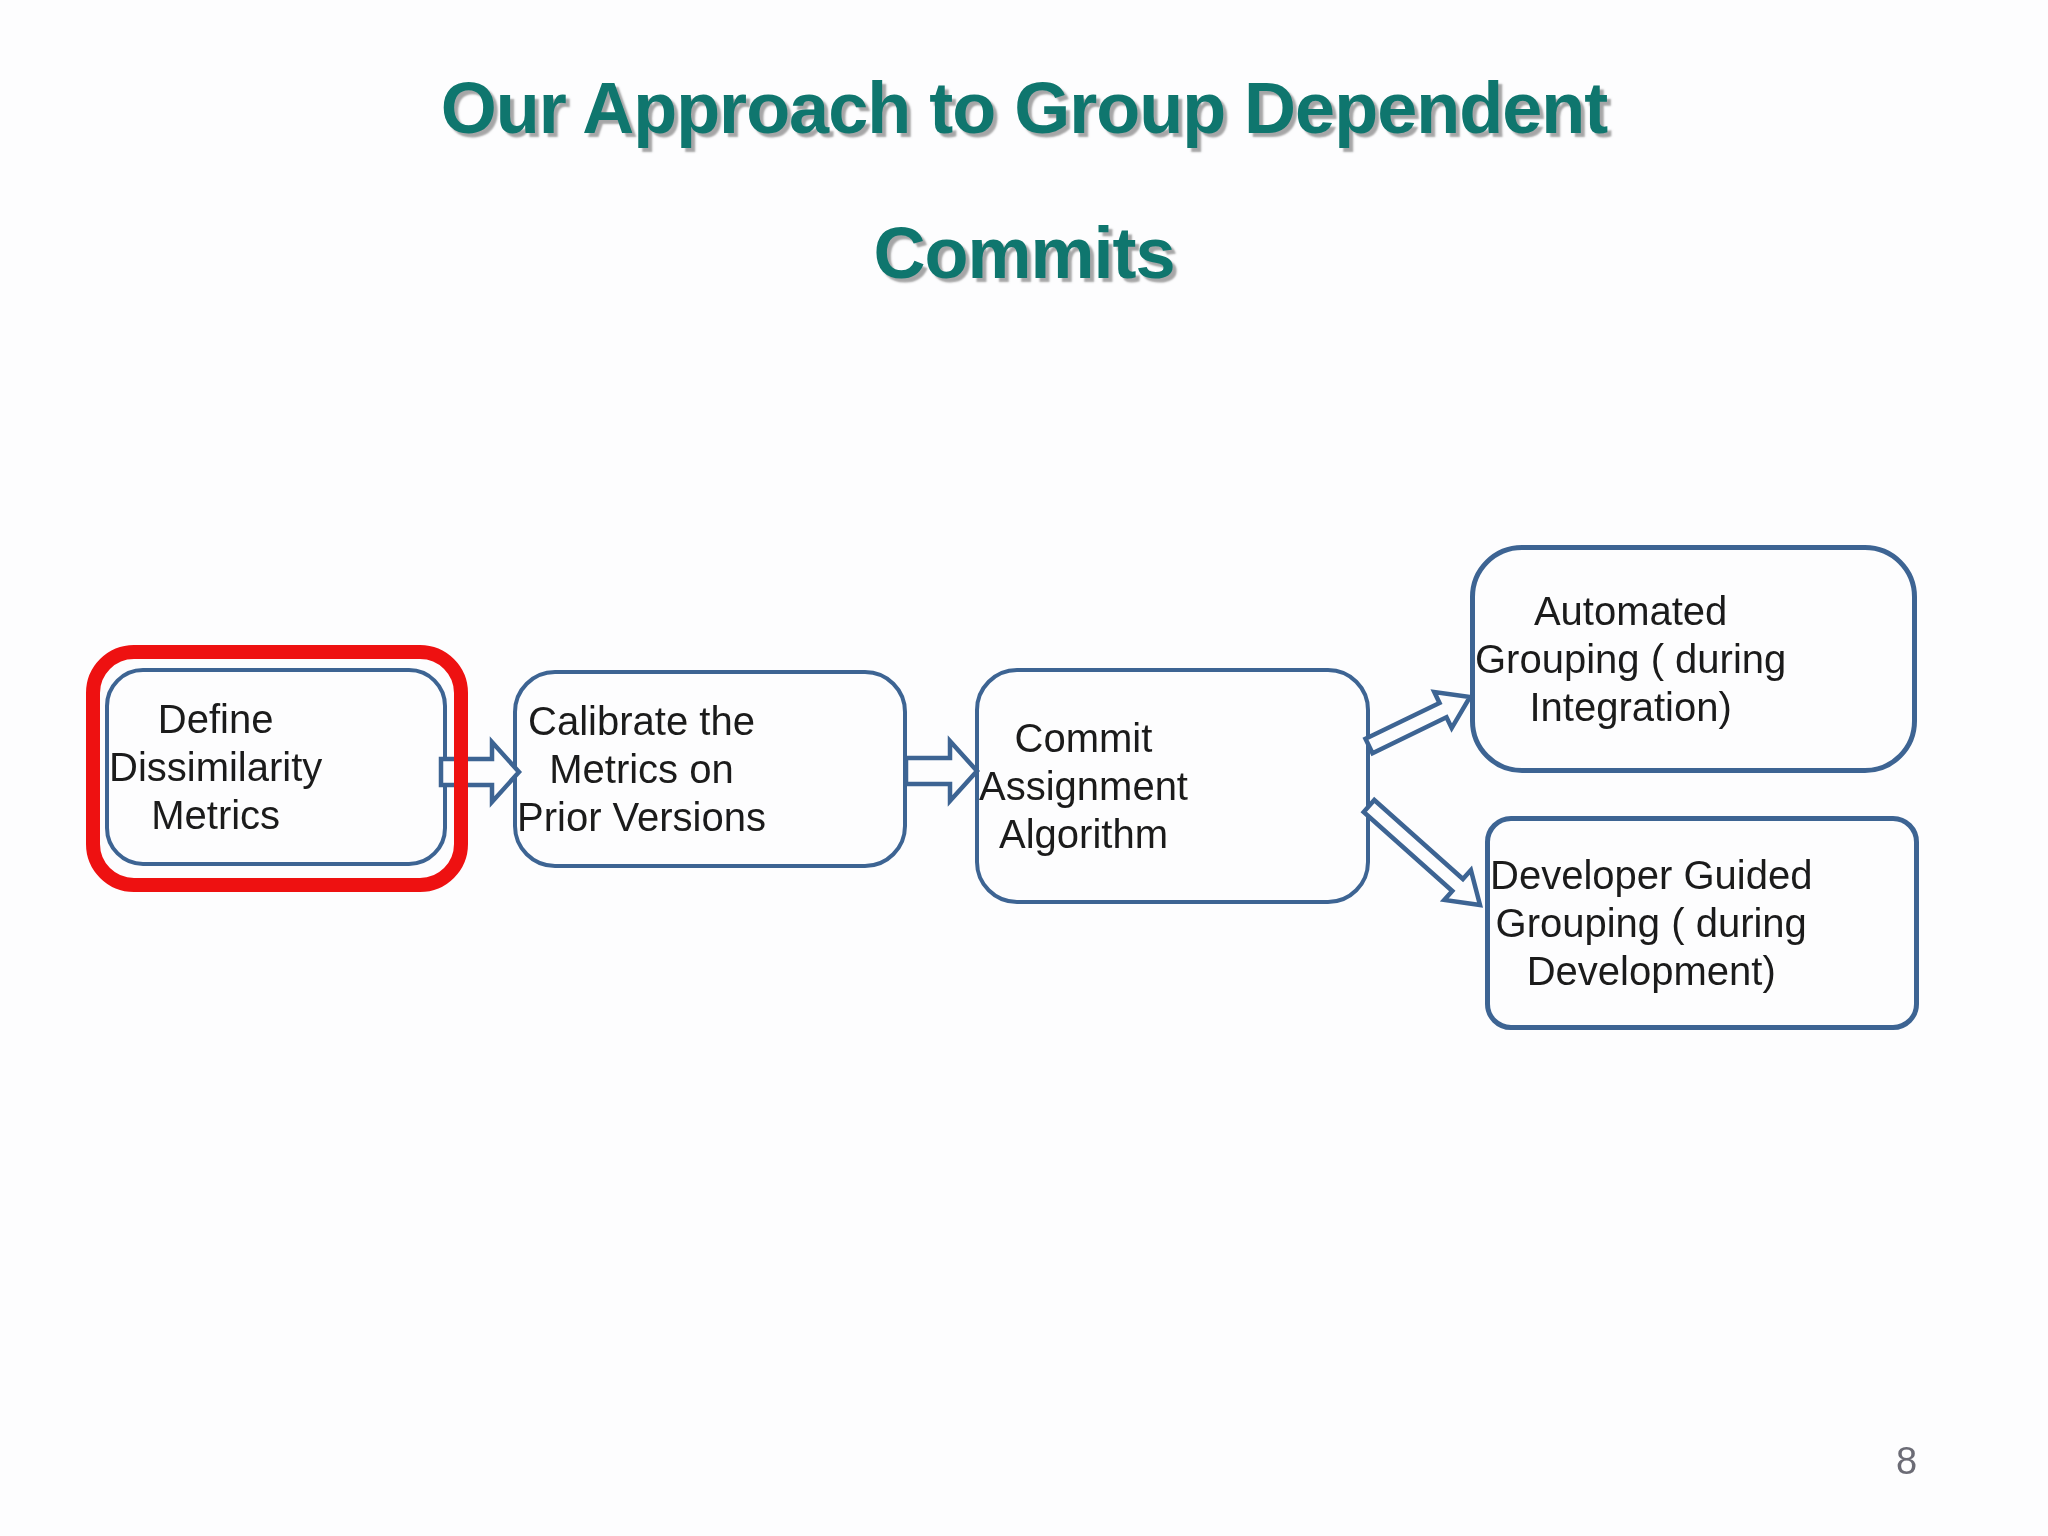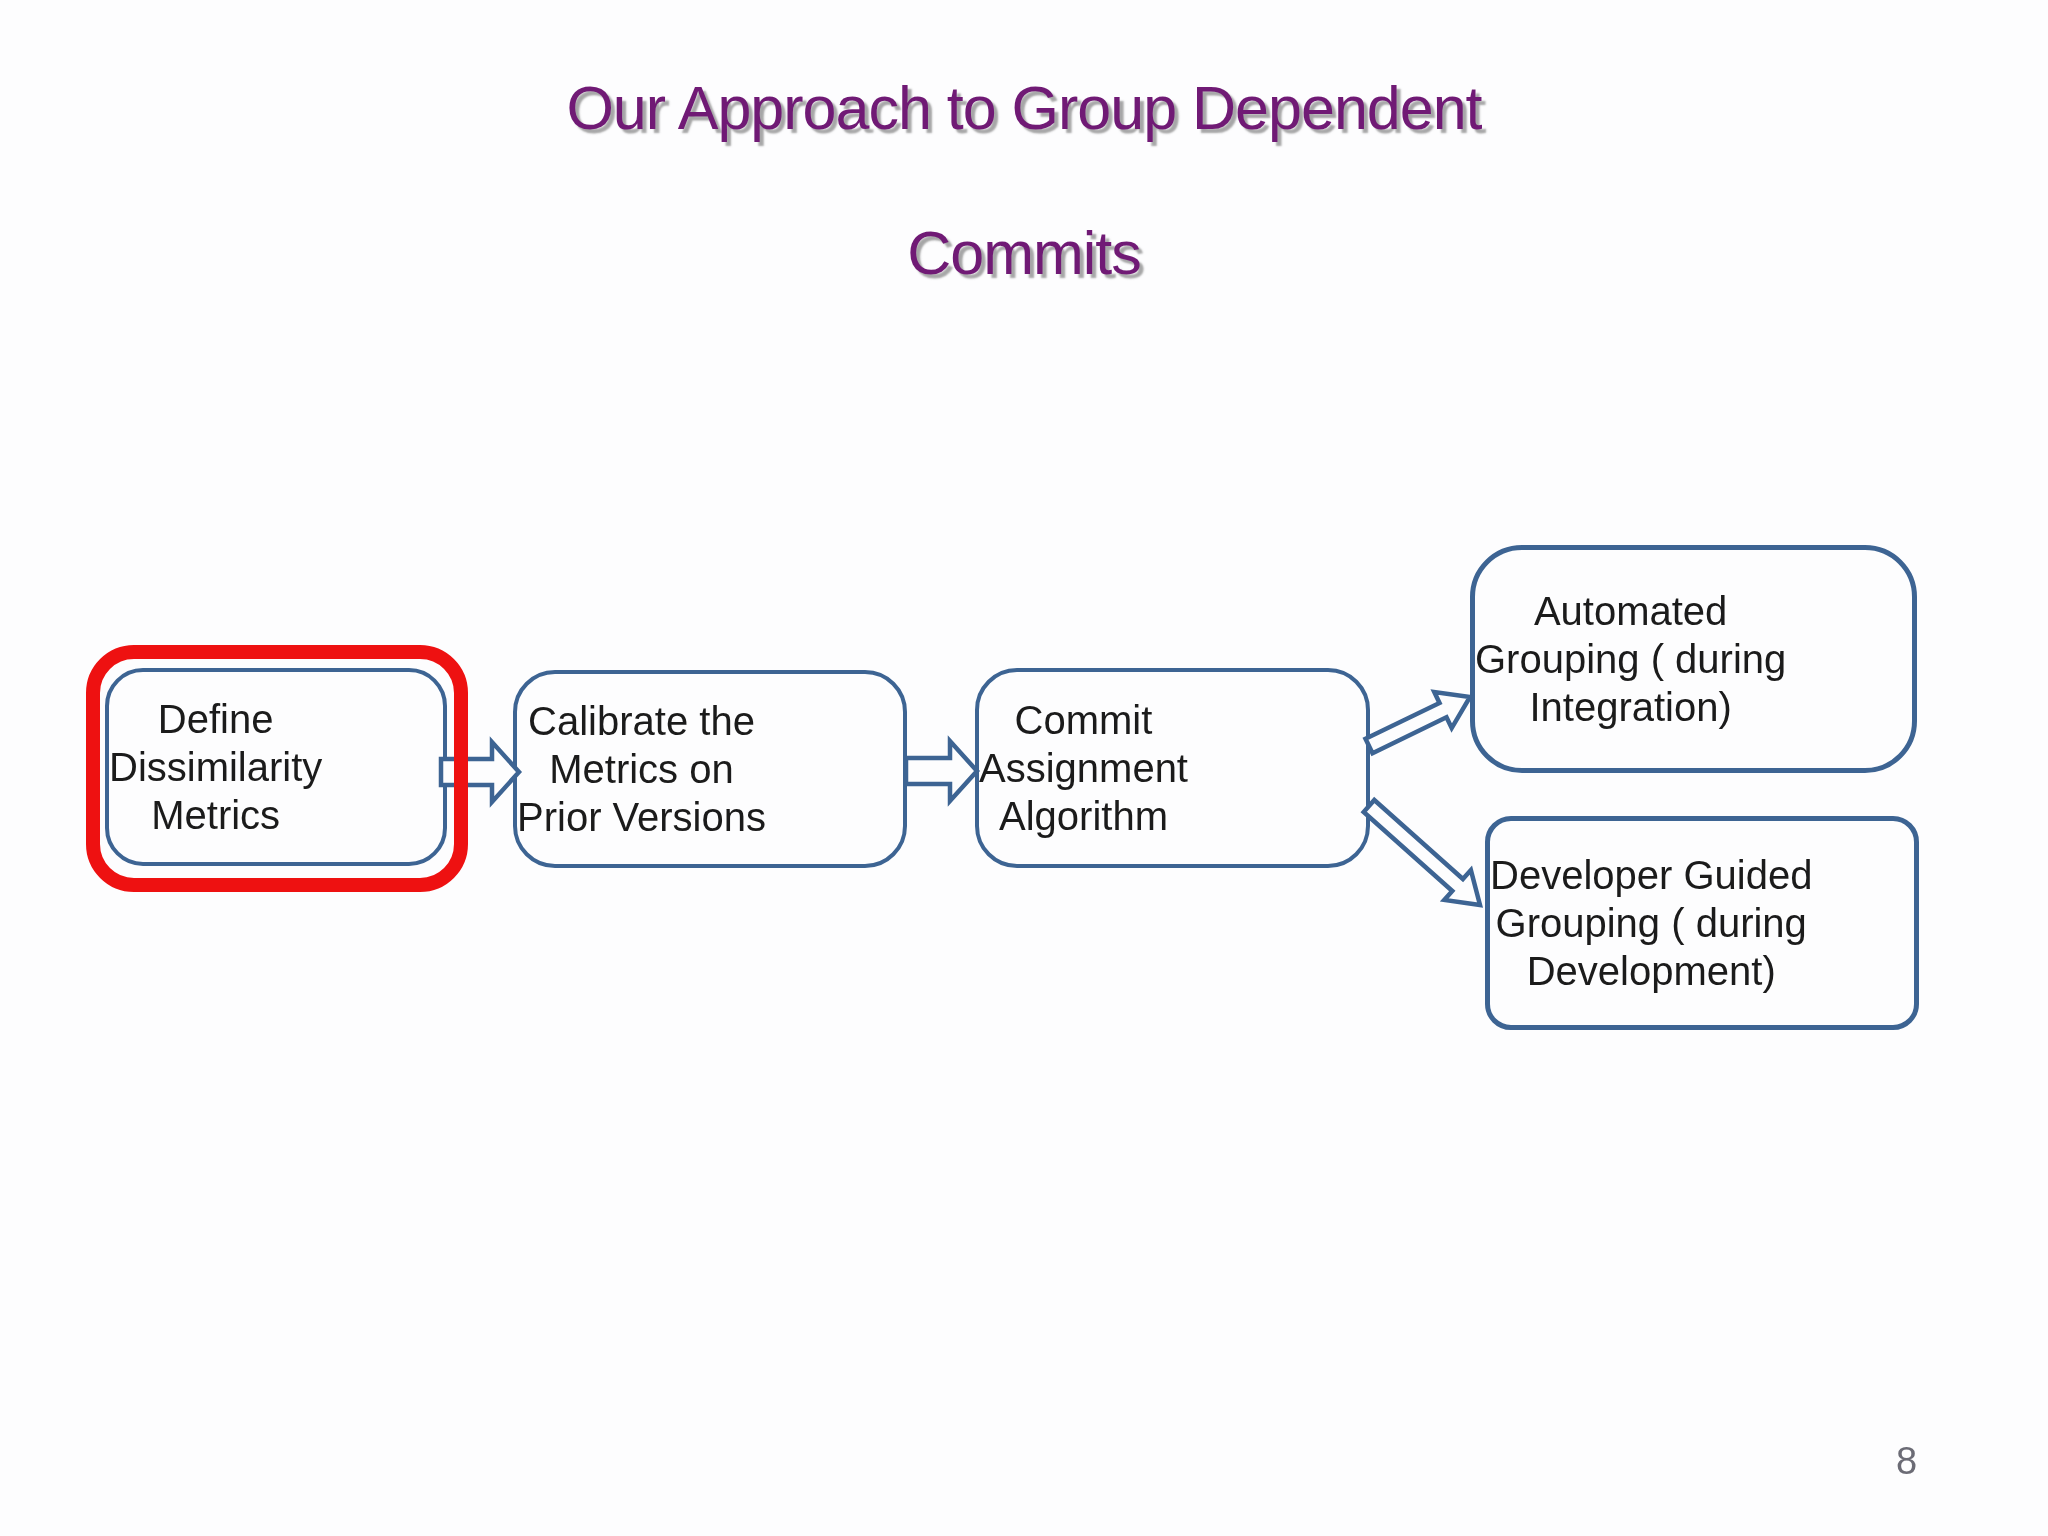--- a/index.html
+++ b/index.html
@@ -14,24 +14,24 @@
     height: 1536px;
     background: #fdfdfe;
     overflow: hidden;
   }
   .slide-title {
     position: absolute;
     top: 36px;
     left: 0;
     width: 100%;
     text-align: center;
-    font-size: 61px;
+    font-size: 72px;
     line-height: 145px;
-    font-weight: 400;
-    color: #701a75;
+    font-weight: 700;
+    color: #0f766e;
     text-shadow: 4px 4px 2px rgba(95, 95, 95, 0.55);
     white-space: pre-line;
     letter-spacing: -1px;
   }
   .node {
     position: absolute;
     box-sizing: border-box;
     border: 4px solid #3d6493;
     background: #fdfdfe;
     display: flex;
@@ -41,21 +41,21 @@
     z-index: 1;
   }
   .node .label {
     font-size: 40px;
     line-height: 48px;
     color: #1b1b1b;
     white-space: pre-line;
   }
   .node-1 { left: 105px; top: 668px; width: 342px; height: 198px; border-radius: 38px; }
   .node-2 { left: 513px; top: 670px; width: 394px; height: 198px; border-radius: 42px; }
-  .node-3 { left: 975px; top: 668px; width: 395px; height: 200px; border-radius: 42px; }
+  .node-3 { left: 975px; top: 668px; width: 395px; height: 236px; border-radius: 42px; }
   .node-4 { left: 1470px; top: 545px; width: 447px; height: 228px; border-radius: 52px; border-width: 5px; }
   .node-5 { left: 1485px; top: 816px; width: 434px; height: 214px; border-radius: 26px; border-width: 5px; }
   .highlight-ring {
     position: absolute;
     box-sizing: border-box;
     left: 86px; top: 645px;
     width: 382px; height: 247px;
     border: 14px solid #ee1111;
     border-radius: 48px;
     background: transparent;

